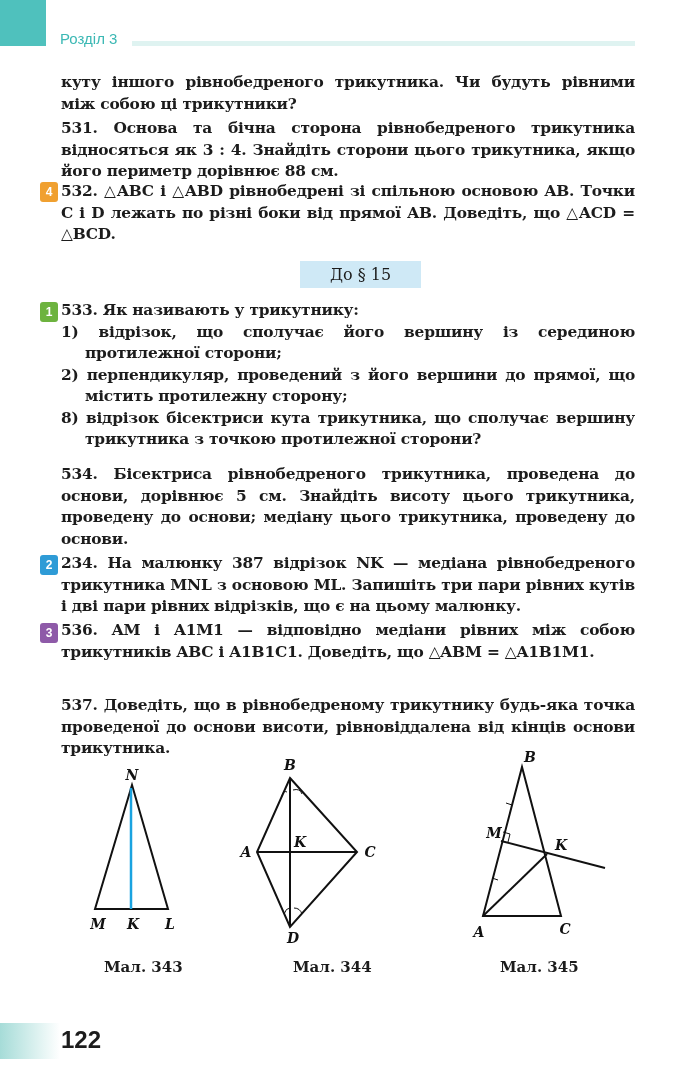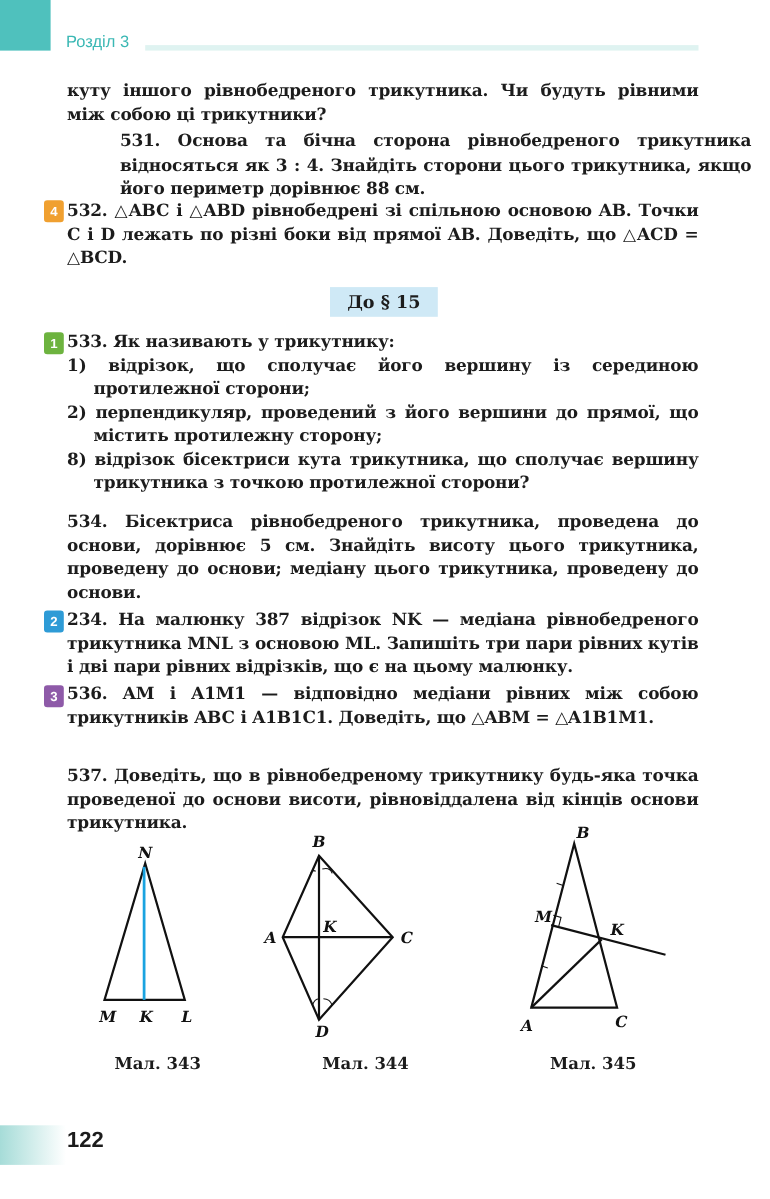--- a/index.html
+++ b/index.html
@@ -9,41 +9,41 @@
   .chapter { position:absolute; left:60px; top:30px; font-family:"Liberation Sans",sans-serif;
              font-size:15px; color:#3bb8b4; }
   .chapter-rule { position:absolute; left:132px; top:41px; width:503px; height:5px; background:#dff3f1; }
   .text { position:absolute; left:61px; width:574px; font-size:15.4px; line-height:21.5px;
           text-align:justify; font-weight:bold; letter-spacing:-0.2px; }
   .text p { margin:0; }
   .num { font-weight:bold; }
   .lvl { position:absolute; width:18px; height:20px; border-radius:3px; color:#fff;
          font-family:"Liberation Sans",sans-serif; font-size:12px; font-weight:bold;
          text-align:center; line-height:20px; }
-  .section { position:absolute; left:300px; top:261px; width:98px; height:27px; background:#cfe9f6;
-             font-size:16px; font-weight:bold; text-align:center; line-height:27px; }
+  .section { position:absolute; left:300px; top:261px; width:121px; height:27px; background:#cfe9f6;
+             font-size:16px; font-weight:normal; text-align:center; line-height:27px; }
   .li { padding-left:24px; text-indent:-24px; }
   .cap { position:absolute; top:958px; font-size:15px; font-weight:bold; }
   .pagebar { position:absolute; left:0; top:1023px; width:60px; height:36px;
              background:linear-gradient(to right,#a6dcd8,#ffffff); }
   .pagenum { position:absolute; left:61px; top:1026px; font-family:"Liberation Sans",sans-serif;
-             font-size:20px; font-weight:bold; }
+             font-size:24px; font-weight:bold; }
 </style>
 </head>
 <body>
 
 <div class="corner"></div>
 <div class="chapter">Розділ 3</div>
 <div class="chapter-rule"></div>
 
 <div class="text" style="top:72px;">
   <p>куту іншого рівнобедреного трикутника. Чи будуть рівними між собою ці трикутники?</p>
 </div>
 
-<div class="text" style="top:118px;margin-left:48px;">
+<div class="text" style="top:118px;">
   <p><span class="num">531.</span> <span>Основа та бічна сторона рівнобедреного трикутника відносяться як 3 : 4. Знайдіть сторони цього трикутника, якщо його периметр дорівнює 88 см.</span></p>
 </div>
 
 <div class="lvl" style="left:40px;top:182px;background:#f0a030;">4</div>
 <div class="text" style="top:181px;">
   <p><span class="num">532.</span> <span>△ABC і △ABD рівнобедрені зі спільною основою AB. Точки C і D лежать по різні боки від прямої AB. Доведіть, що △ACD = △BCD.</span></p>
 </div>
 
 <div class="section">До § 15</div>
 

